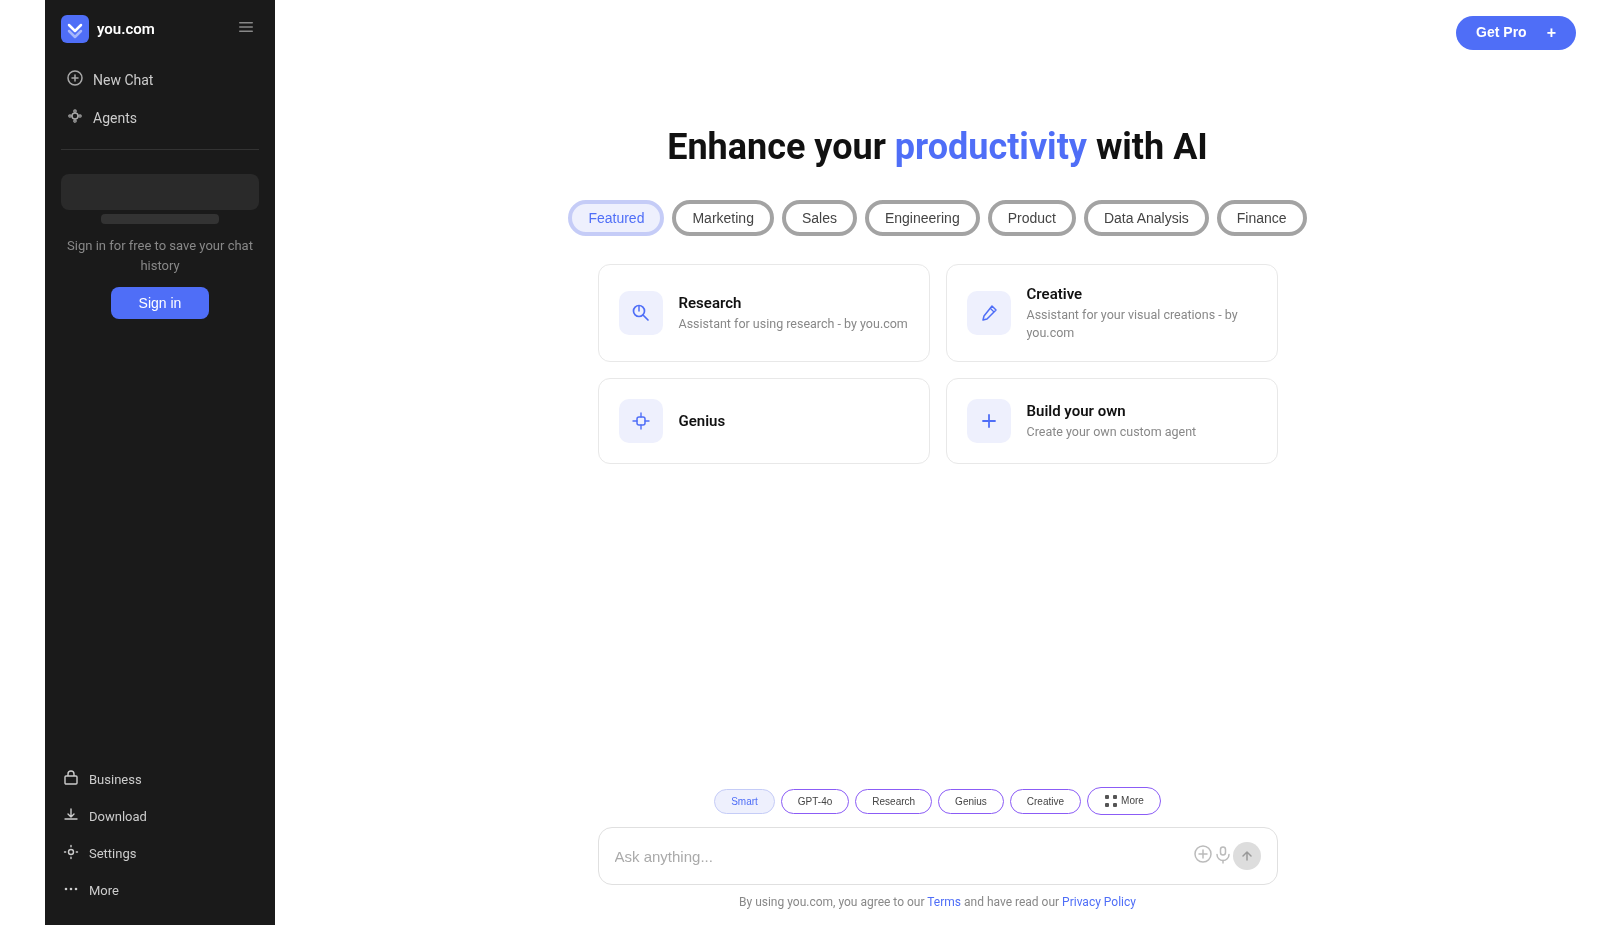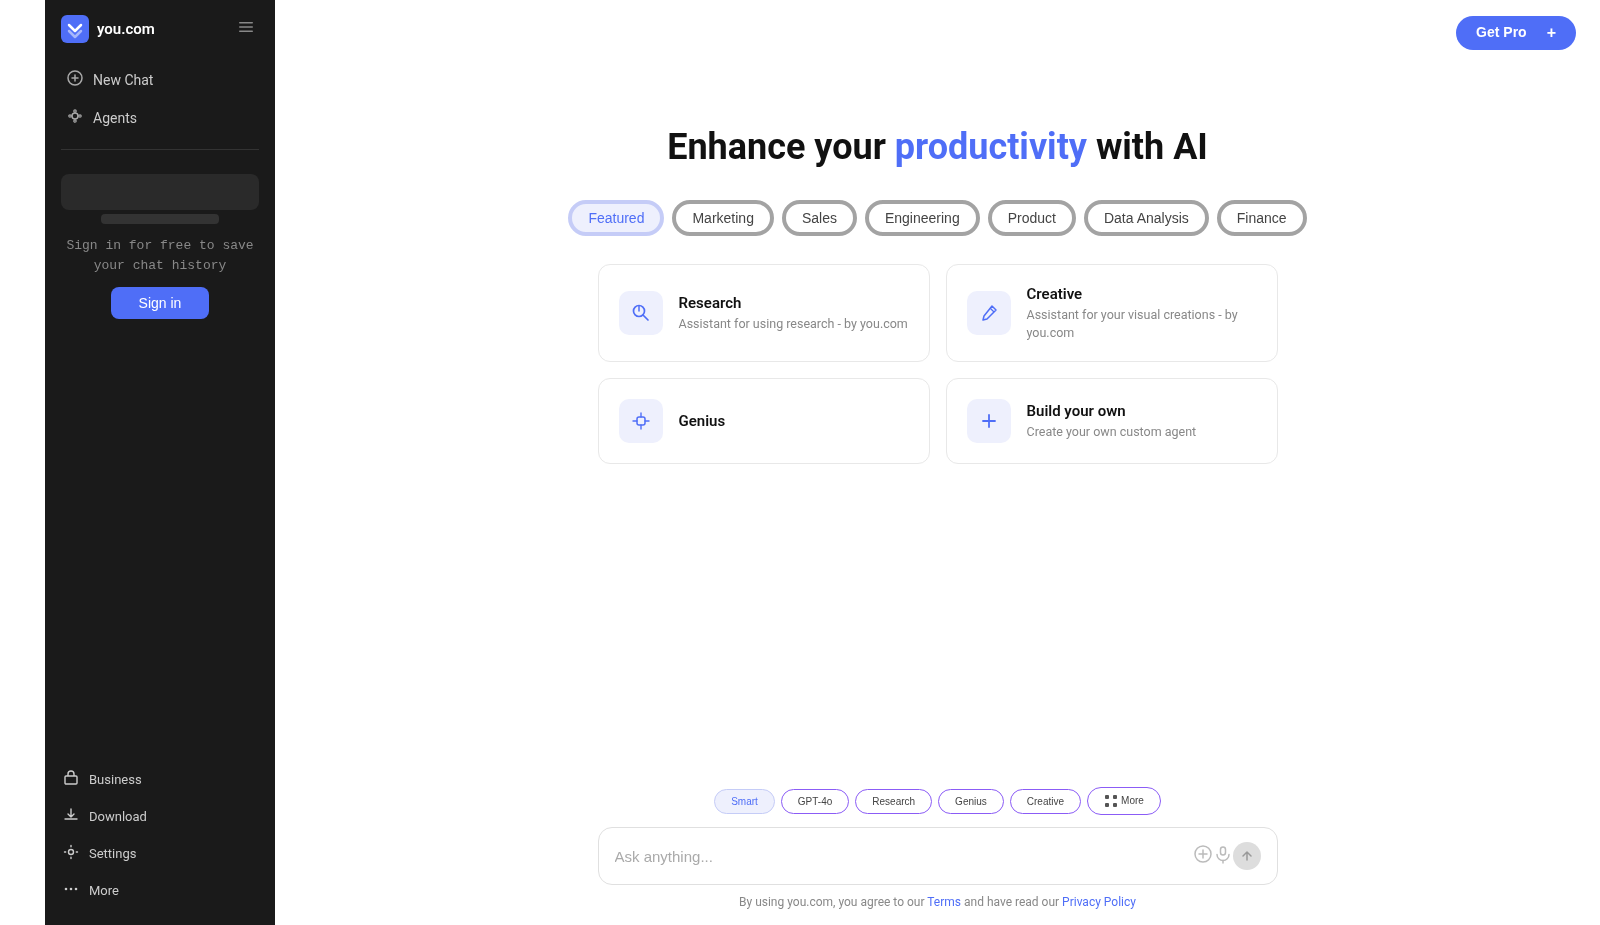--- a/index.html
+++ b/index.html
@@ -81,21 +81,20 @@
       height: 10px;
       background: #333;
       border-radius: 4px;
       margin: 4px auto 0;
     }
     .sign-in-text {
       color: #888;
       font-size: 13px;
       text-align: center;
       line-height: 1.5;
-      font-family: Liberation Mono, monospace;
     }
     .sign-in-btn {
       background: #4f6ef7;
       color: #fff;
       border: none;
       border-radius: 8px;
       padding: 8px 28px;
       font-size: 14px;
       font-weight: 500;
       cursor: pointer;

